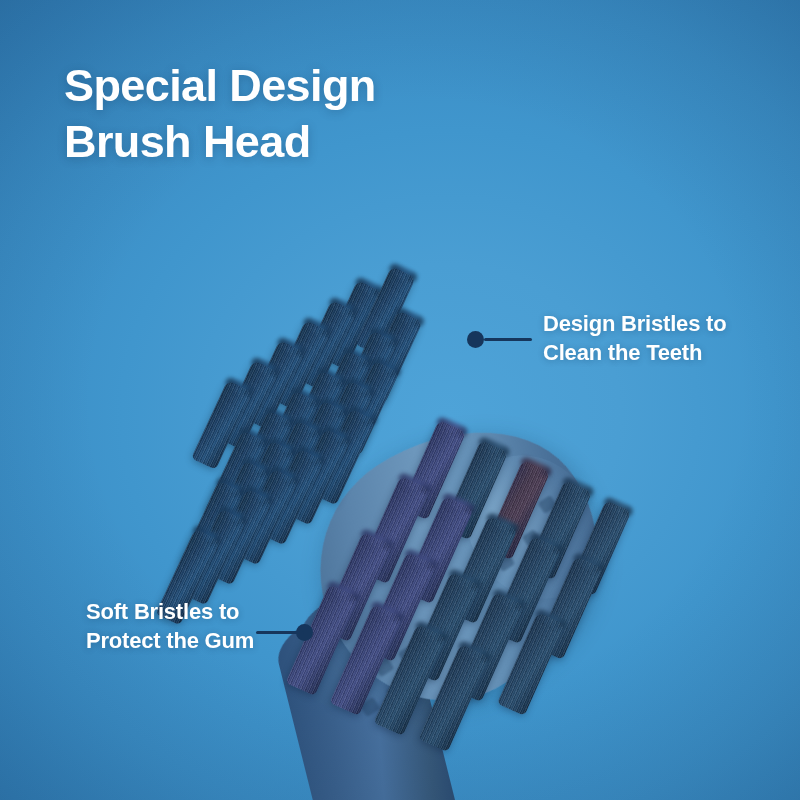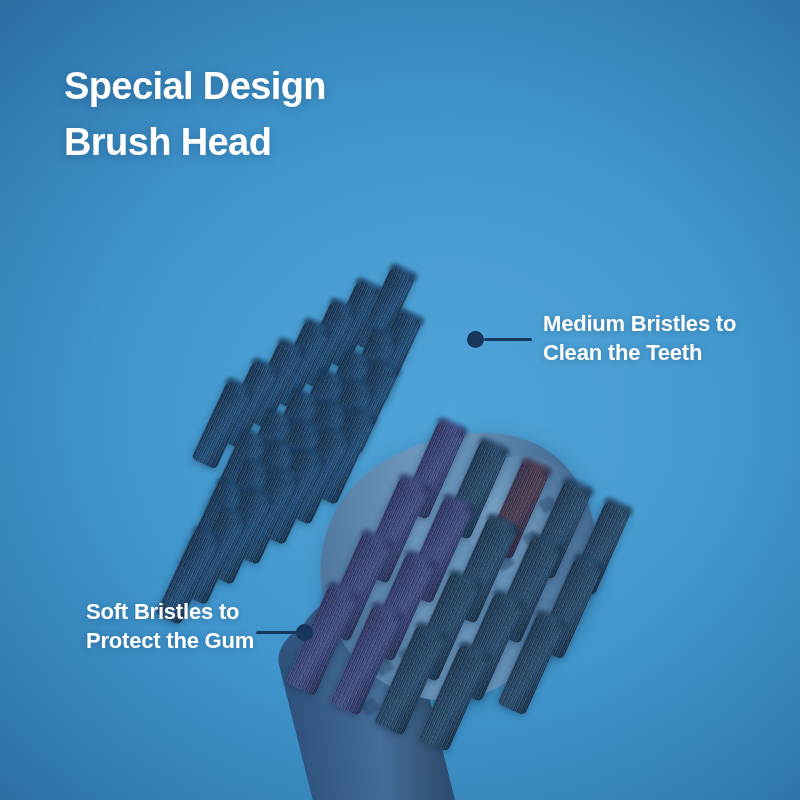--- a/index.html
+++ b/index.html
@@ -37,21 +37,21 @@
         rgba(14,46,76,0.22) 100%);
     pointer-events: none;
   }
 
   
   #title {
     position: absolute;
     left: 64px;
     top: 58px;
     color: #ffffff;
-    font-size: 38px;
+    font-size: 45px;
     line-height: 56px;
     font-weight: bold;
     letter-spacing: -0.6px;
     white-space: pre-line;
     text-shadow: 0 2px 10px rgba(14,48,82,0.28);
   }
 
   
   .callout-text {
     position: absolute;
@@ -310,21 +310,21 @@
 
   <div id="vignette"></div>
 
   <div id="title">Special Design
 Brush Head</div>
 
   <div class="leader">
     <div class="leader-dot" id="leader-medium-dot"></div>
     <div class="leader-line" id="leader-medium-line"></div>
   </div>
-  <div class="callout-text" id="callout-medium-text">Medium Bristles to
+  <div class="callout-text" id="callout-medium-text">Design Bristles to
 Clean the Teeth</div>
 
   <div class="leader">
     <div class="leader-dot" id="leader-soft-dot"></div>
     <div class="leader-line" id="leader-soft-line"></div>
   </div>
   <div class="callout-text" id="callout-soft-text">Soft Bristles to
 Protect the Gum</div>
 
 </div>

